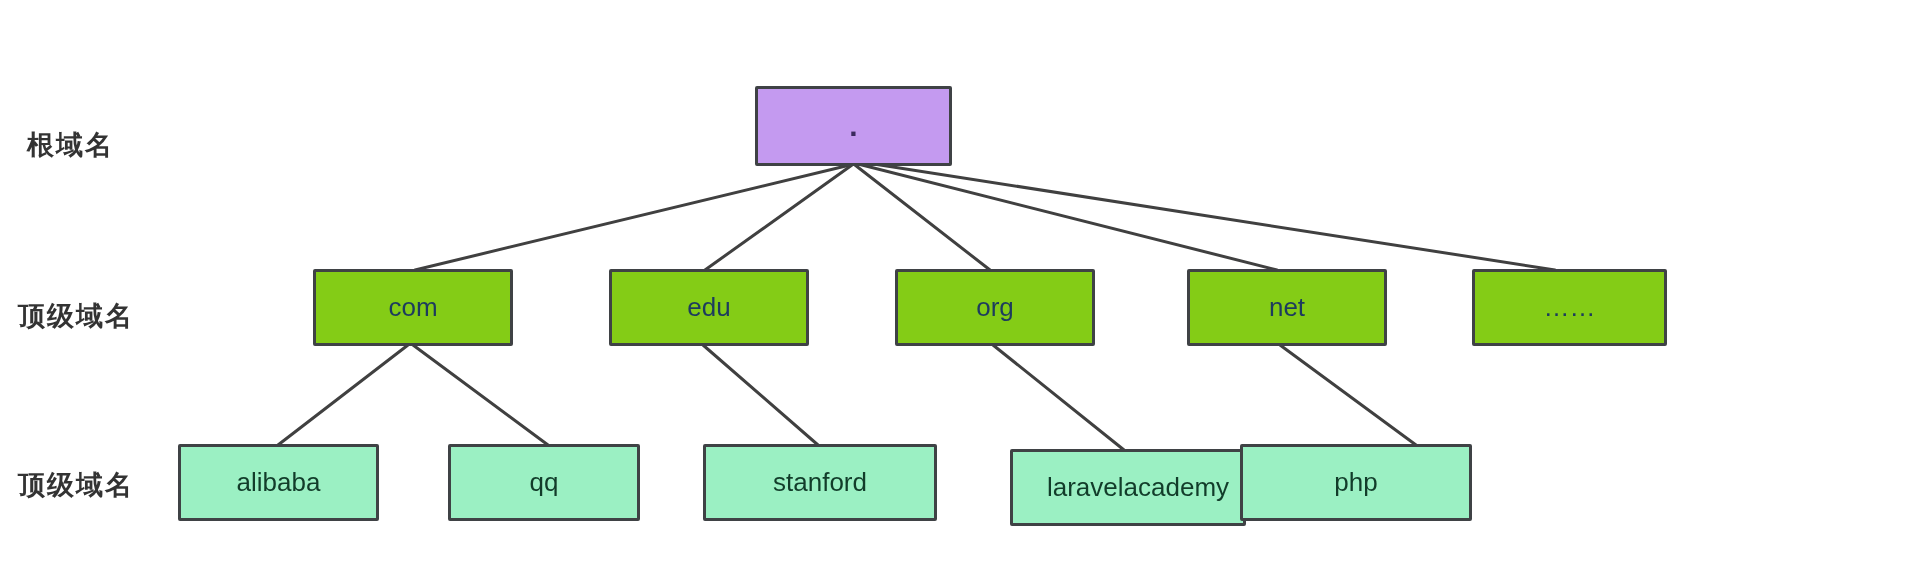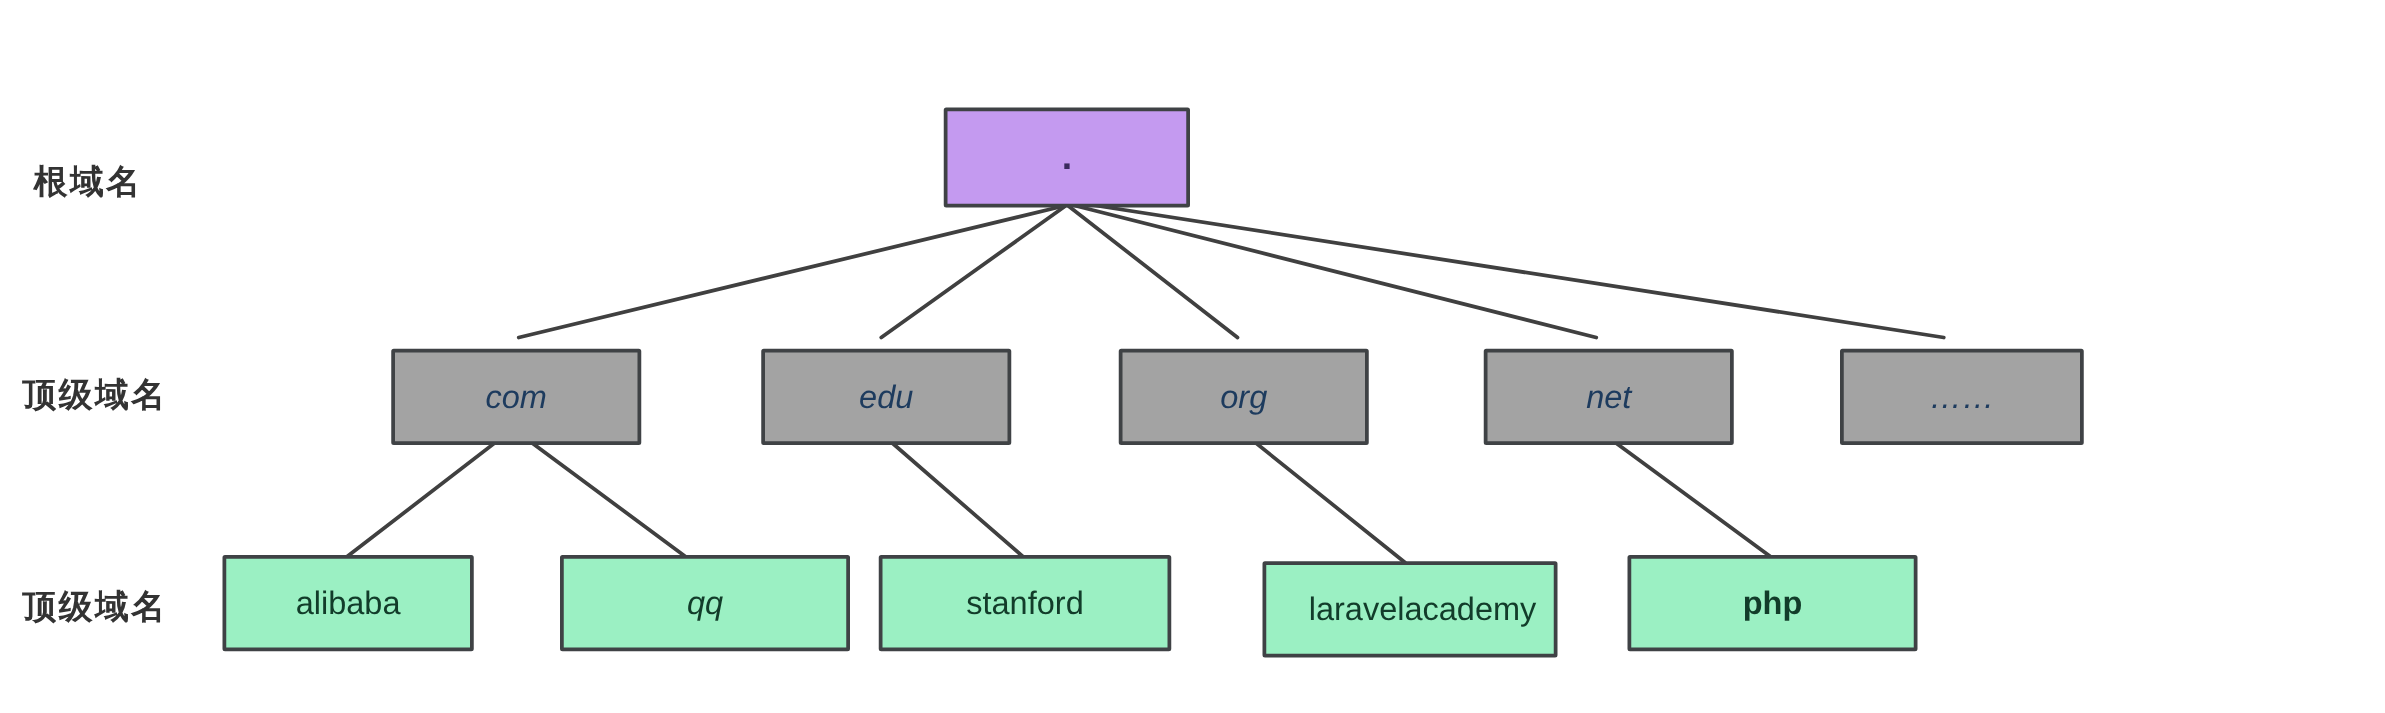--- a/index.html
+++ b/index.html
@@ -49,43 +49,42 @@
   }
   .node-root {
     left: 755px; top: 86px;
     width: 197px; height: 80px;
     background: #c49af0;
     color: #3b2a5e;
     font-size: 30px;
     font-weight: bold;
   }
   .node-tld {
-    top: 279px;
+    top: 269px;
     height: 77px;
-    background: #a3a3a3;
+    background: #84cc16;
     color: #1d3b5e;
-    font-style: italic;
   }
   .node-domain {
     top: 444px;
     height: 77px;
     background: #9bf0c3;
     color: #123c2a;
     text-align: center;
   }
   #tld-com  { left: 313px;  width: 200px; }
   #tld-edu  { left: 609px;  width: 200px; }
   #tld-org  { left: 895px;  width: 200px; }
   #tld-net  { left: 1187px; width: 200px; }
   #tld-etc  { left: 1472px; width: 195px; }
   #dom-alibaba        { left: 178px;  width: 201px; }
-  #dom-qq             { left: 448px;  width: 232px; font-style: italic; }
+  #dom-qq             { left: 448px;  width: 192px; }
   #dom-stanford       { left: 703px;  width: 234px; }
   #dom-laravelacademy { left: 1010px; width: 236px; top: 449px; padding-left: 20px; }
-  #dom-php            { left: 1302px; width: 232px; font-weight: bold; }
+  #dom-php            { left: 1240px; width: 232px; }
   #label-root { left: 27px; top: 127px; }
   #label-tld  { left: 18px; top: 298px; text-align: right; }
   #label-dom  { left: 18px; top: 467px; }
 </style>
 </head>
 <body>
 
 <div class="canvas">
 
   <svg class="edges-svg" viewBox="0 0 1908 570">

